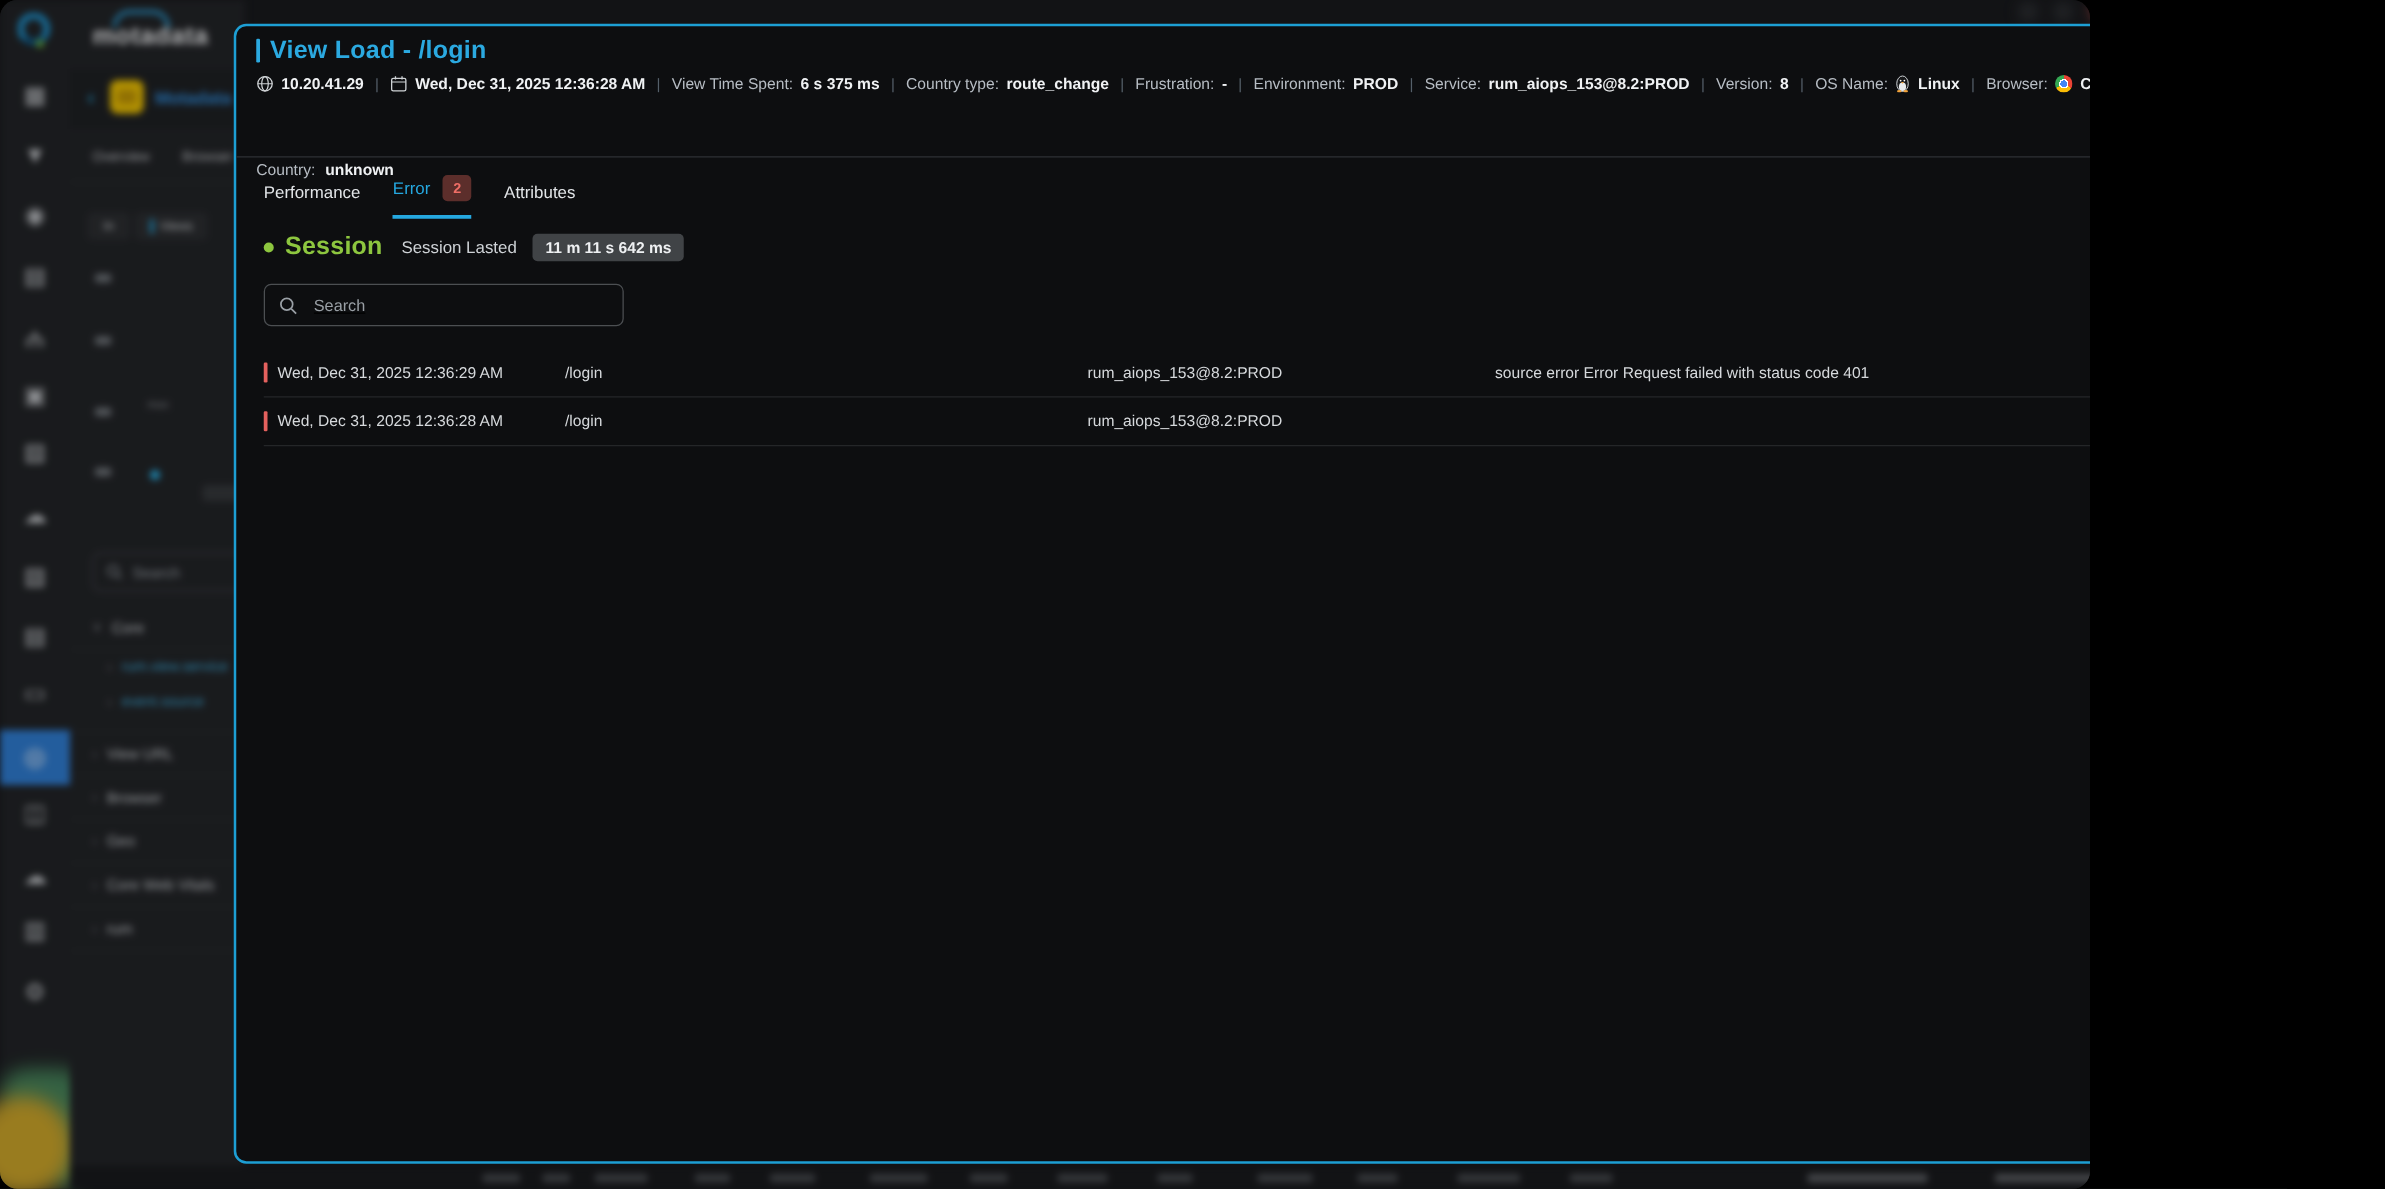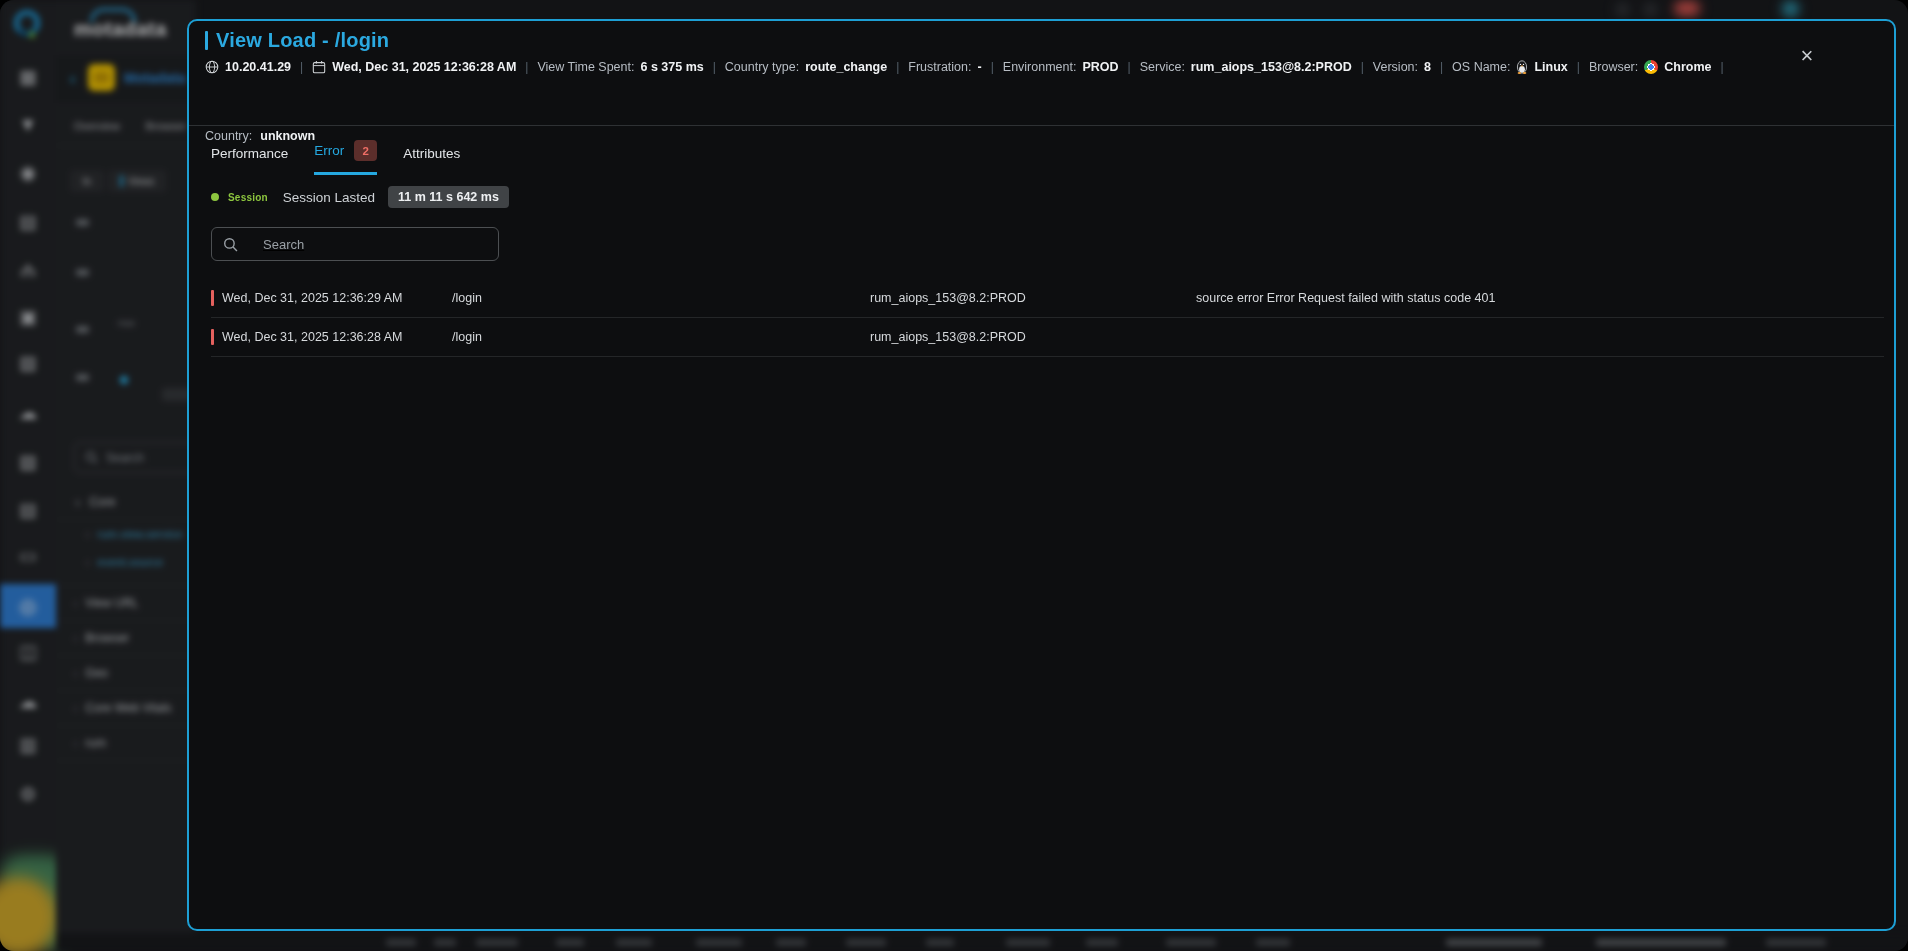--- a/index.html
+++ b/index.html
@@ -10,21 +10,21 @@
     --panel-bg:#212325;
     --label:#b7bdc4;
     --value:#f0f2f4;
     --pipe:#55606a;
     --row-text:#d6d9dc;
     --red:#e4615e;
     --green:#8dc63f;
   }
   *{margin:0;padding:0;box-sizing:border-box;}
   body{background:#000;font-family:"Liberation Sans","DejaVu Sans",sans-serif;}
-  .screen{position:relative;width:1908px;height:951px;background:var(--bg);
+  .screen{position:relative;width:1672px;height:951px;background:var(--bg);
           border-radius:14px;overflow:hidden;}
 
   
   .bg-layer{position:absolute;inset:0;filter:blur(3px);}
   .sidebar{position:absolute;left:0;top:0;width:56px;height:951px;background:var(--sidebar-bg);}
   .side-logo{position:absolute;left:14px;top:10px;width:26px;height:26px;border-radius:50%;
              border:5px solid #1e96d2;border-bottom-color:#0d5d8c;}
   .side-logo::after{content:"";position:absolute;left:10px;top:17px;width:6px;height:6px;border-radius:50%;background:#6fbf3e;}
   .side-ic{position:absolute;left:0;width:56px;height:34px;text-align:center;line-height:34px;
            font-size:19px;color:#c7cacd;}
@@ -85,26 +85,26 @@
   .country b{color:var(--value);margin-left:8px;font-weight:700;}
   .m-divider{position:absolute;left:0;top:104px;width:100%;border-top:1px solid #2e3134;}
   .tabs{position:absolute;left:22px;top:119px;display:flex;gap:26px;align-items:flex-end;}
   .tab{display:flex;align-items:center;gap:10px;font-size:13.5px;color:#e2e5e8;
        padding-bottom:11px;border-bottom:3px solid transparent;cursor:pointer;}
   .tab.active{color:var(--cyan);border-bottom-color:var(--cyan);}
   .tab .badge{min-width:23px;height:21px;border-radius:4px;background:#5c2e2b;color:#ef6e66;
               font-size:11.5px;font-weight:bold;display:flex;align-items:center;justify-content:center;}
   .session{position:absolute;left:22px;top:165px;display:flex;align-items:center;}
   .session .dot{width:8px;height:8px;border-radius:50%;background:var(--green);margin-right:9px;}
-  .session .s-label{color:var(--green);font-size:10px;font-weight:bold;letter-spacing:.2px;}
+  .session .s-label{color:var(--green);font-size:20px;font-weight:bold;letter-spacing:.2px;}
   .session .lasted{color:#ced2d6;font-size:13.5px;margin-left:15px;}
   .session .dur{margin-left:13px;background:#404346;border-radius:4px;padding:4px 10px;
                 color:#eef0f2;font-size:12.5px;font-weight:bold;}
   .m-search{position:absolute;left:22px;top:206px;width:288px;height:34px;border:1px solid #4c4f52;
-            border-radius:6px;display:flex;align-items:center;gap:25px;padding:0 11px;background:transparent;text-decoration:underline;}
+            border-radius:6px;display:flex;align-items:center;gap:13px;padding:0 11px;background:transparent;text-decoration:underline;}
   .m-search input{flex:1;background:transparent;border:none;outline:none;color:#dfe2e5;
                   font-size:13px;font-family:inherit;}
   .m-search input::placeholder{color:#9aa0a6;}
   .tbl{position:absolute;left:22px;top:258px;width:1673px;}
   .tbl-head{display:grid;grid-template-columns:241px 418px 326px 1fr;height:28px;align-items:center;
             border-top:1px solid #3b3e41;border-bottom:1px solid #34373a;
             color:#e8eaec;font-size:11px;font-weight:bold;letter-spacing:.5px;}
   .th1{padding-left:7px;}.th2{padding-left:92px;}.th3{padding-left:4px;}.th4{padding-left:0;}
   .tbl-row{display:grid;grid-template-columns:241px 418px 326px 1fr;height:39px;align-items:center;
            border-bottom:1px solid #242628;color:var(--row-text);font-size:12.5px;cursor:pointer;}

